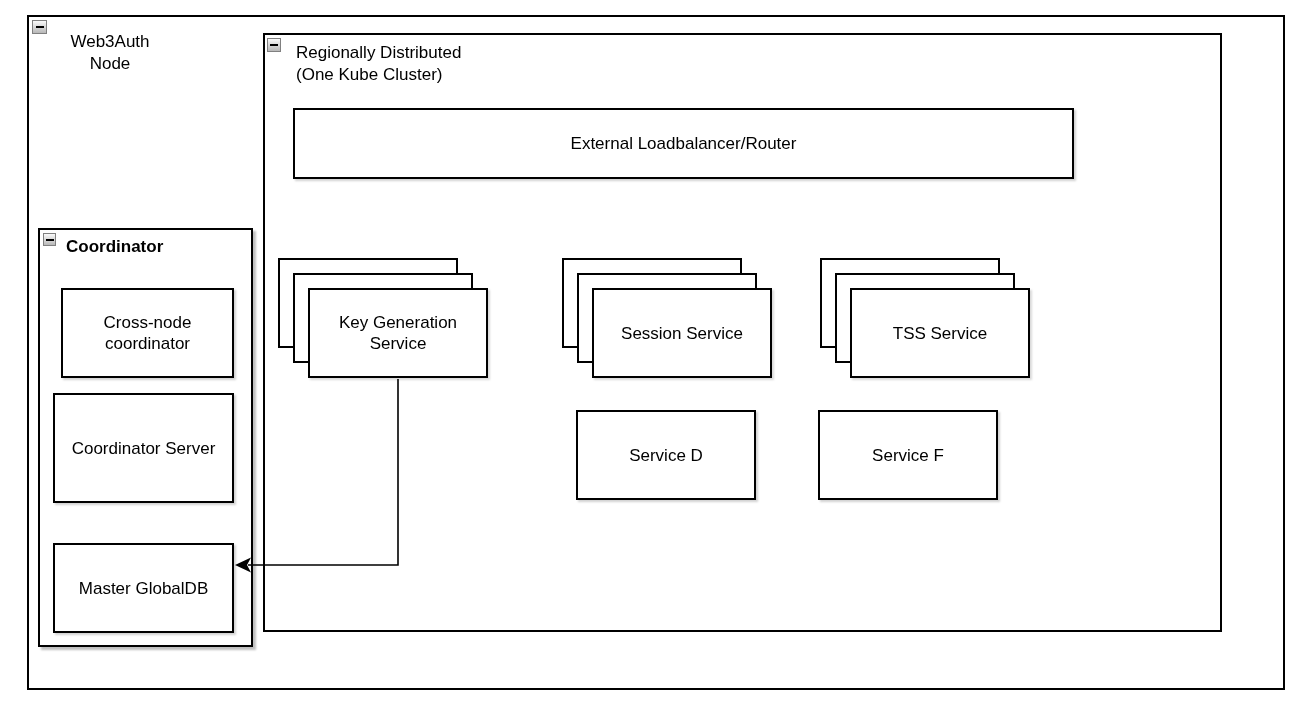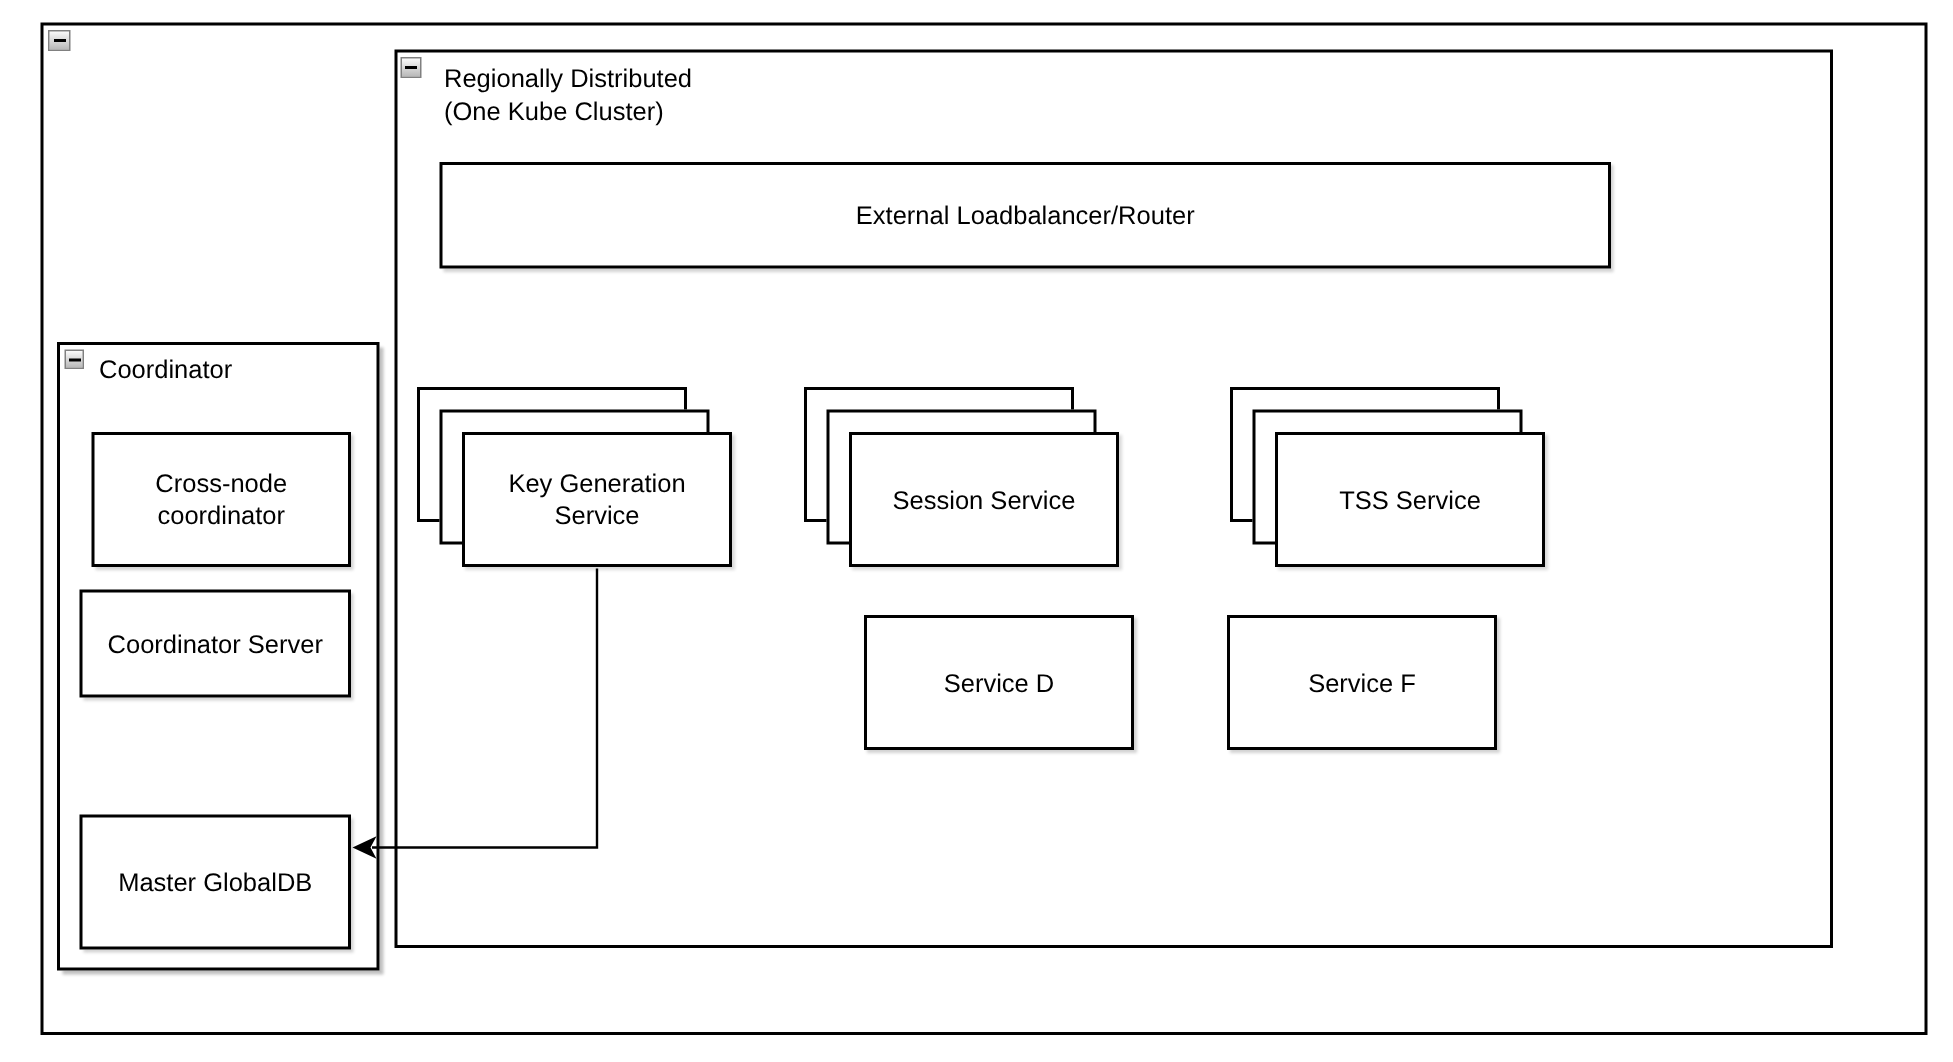--- a/index.html
+++ b/index.html
@@ -96,41 +96,43 @@
 </style>
 </head>
 <body>
 
 <div class="canvas">
 
   <div class="container" style="left:27px; top:15px; width:1258px; height:675px;"></div>
   <div class="collapse" style="left:32px; top:20px; width:15px;">
     <span class="bar"></span>
   </div>
+  <div class="ctitle centered" style="left:45px; top:31px; width:130px;">Web3Auth
+Node</div>
 
   <div class="container" style="left:263px; top:33px; width:959px; height:599px;"></div>
   <div class="collapse" style="left:267px; top:38px;">
     <span class="bar"></span>
   </div>
   <div class="ctitle" style="left:296px; top:42px; width:200px; text-align:left;">Regionally Distributed
 (One Kube Cluster)</div>
 
   <div class="box" style="left:293px; top:108px; width:781px; height:71px;">
     <span class="lbl">External Loadbalancer/Router</span>
   </div>
 
   <div class="stack" style="left:278px; top:258px;padding-left:20px;">
     <div class="layer back"></div>
     <div class="layer mid"></div>
     <div class="layer front">
       <span class="lbl">Key Generation Service</span>
     </div>
   </div>
 
-  <div class="stack" style="left:536px; top:258px;border-radius:21px;">
+  <div class="stack" style="left:562px; top:258px;border-radius:21px;">
     <div class="layer back"></div>
     <div class="layer mid"></div>
     <div class="layer front">
       <span class="lbl">Session Service</span>
     </div>
   </div>
 
   <div class="stack" style="left:820px; top:258px;">
     <div class="layer back"></div>
     <div class="layer mid"></div>
@@ -144,27 +146,27 @@
   </div>
 
   <div class="box" style="left:818px; top:410px; width:180px; height:90px;">
     <span class="lbl">Service F</span>
   </div>
 
   <div class="container shadowed" style="left:38px; top:228px; width:215px; height:419px;"></div>
   <div class="collapse" style="left:43px; top:233px; width:13px; height:13px;">
     <span class="bar"></span>
   </div>
-  <div class="ctitle" style="left:66px; top:236px; white-space:nowrap;">Coordinator</div>
+  <div class="ctitle" style="left:66px; top:236px; white-space:nowrap;font-weight:bold;">Coordinator</div>
 
   <div class="box" style="left:61px; top:288px; width:173px; height:90px;">
     <span class="lbl">Cross-node coordinator</span>
   </div>
 
-  <div class="box" style="left:53px; top:393px; width:181px; height:72px;">
+  <div class="box" style="left:53px; top:393px; width:181px; height:110px;">
     <span class="lbl">Coordinator Server</span>
   </div>
 
   <div class="box" style="left:53px; top:543px; width:181px; height:90px;">
     <span class="lbl">Master GlobalDB</span>
   </div>
 
   <svg class="overlay" viewBox="0 0 1302 708">
     <polyline points="398,379 398,565 248,565" fill="none" stroke="#000000" stroke-width="1.6"></polyline>
     <polygon points="235,565 251,557.5 247,565 251,572.5" fill="#000000" stroke="none"></polygon>

